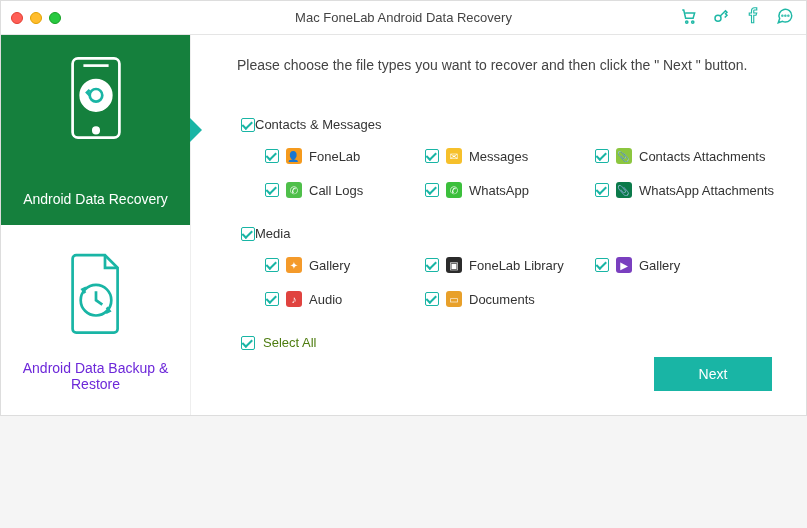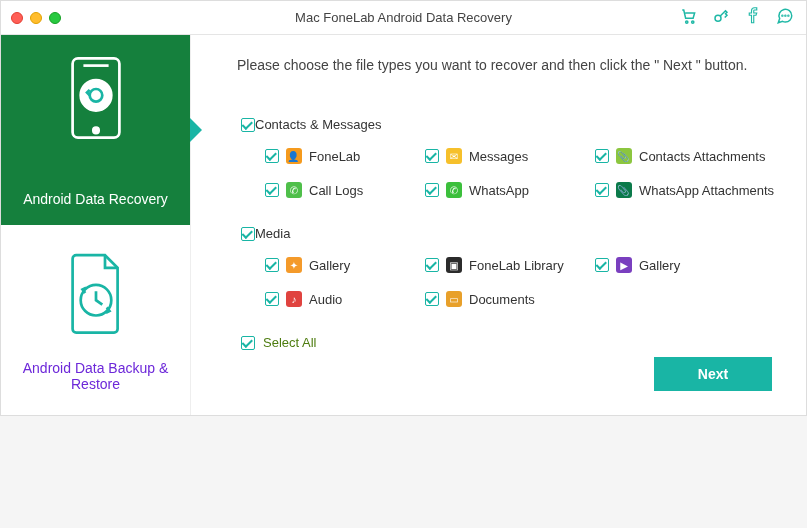--- a/index.html
+++ b/index.html
@@ -157,21 +157,20 @@
     position:absolute;
     right: 34px;
     bottom: 24px;
     width: 118px;
     height: 34px;
     background:#19b5a5;
     color:#fff;
     border:none;
     font-size:14px;
     cursor:pointer;
-    font-weight:bold;
   }
   .section-block { margin-left: 10px; }
   .select-all-row { margin-left:10px; display:flex; align-items:center; gap:8px; font-size:13px;color:#4d7c0f;}
 </style>
 </head>
 <body>
 
 <div class="window">
 
   <div class="titlebar">

